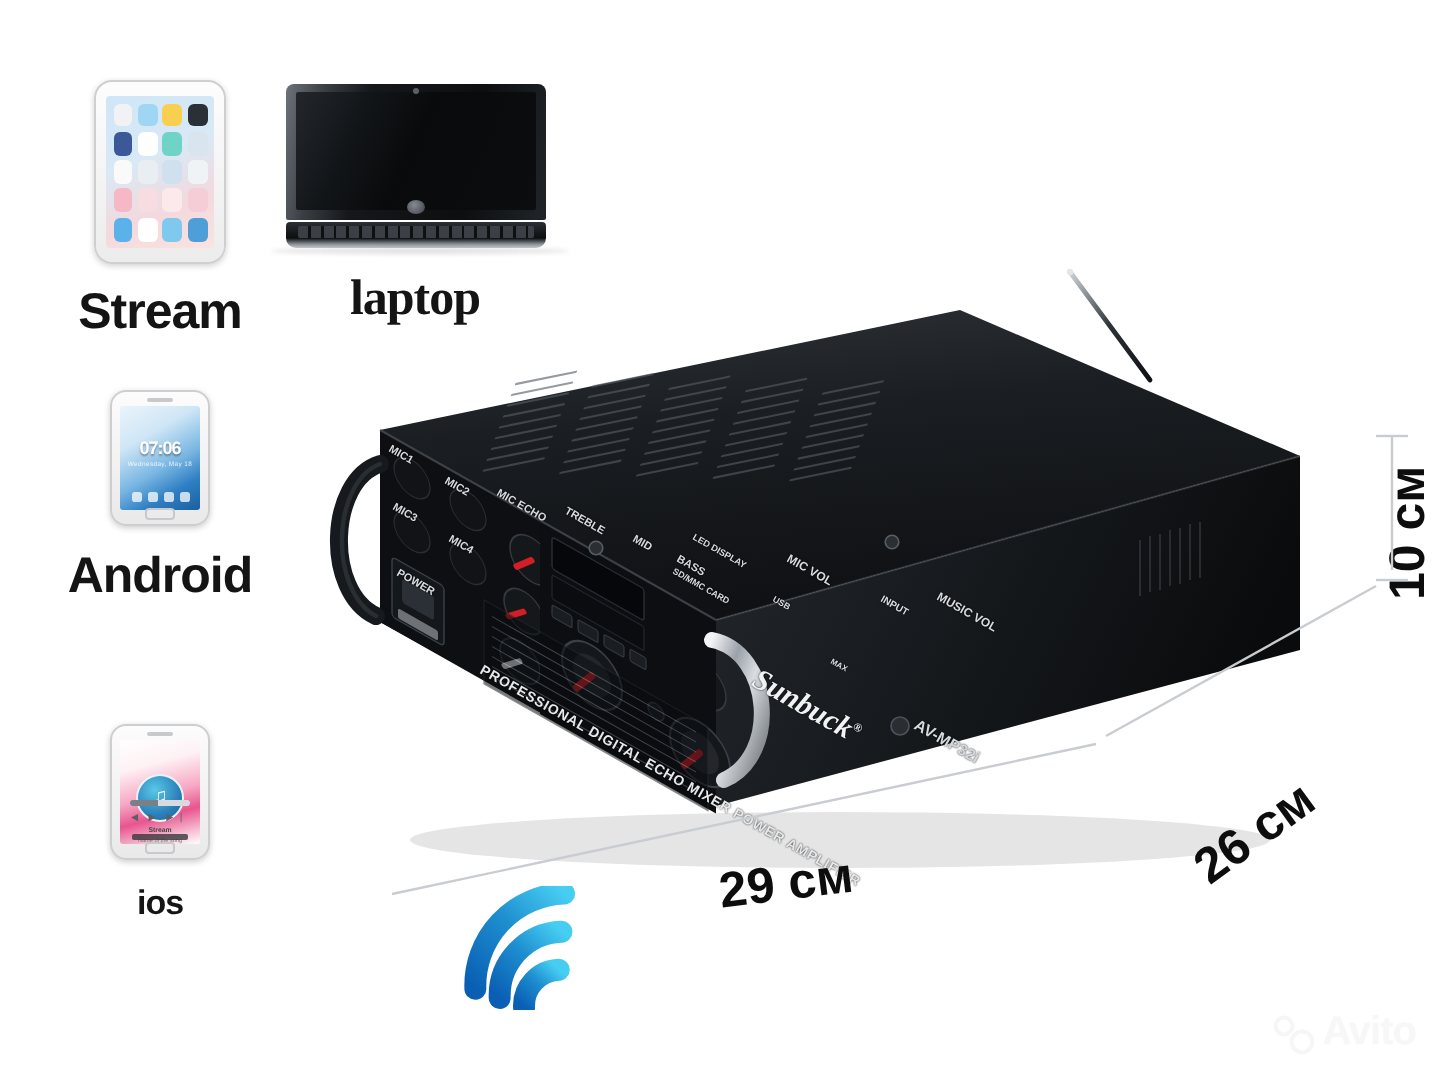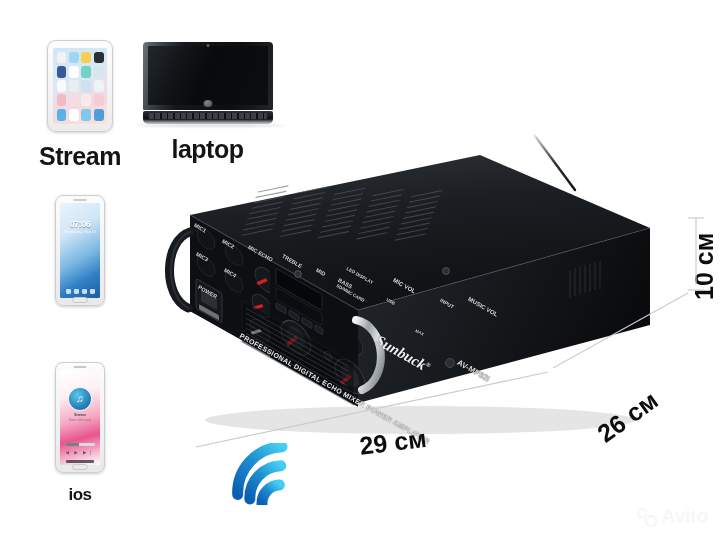--- a/index.html
+++ b/index.html
@@ -56,21 +56,21 @@
     position:relative;overflow:hidden;
   }
   .laptop-keys{position:absolute;top:2px;left:6px;right:6px;height:6px;
     background:repeating-linear-gradient(90deg,#3c4248 0 5px,#0d0f11 5px 6.4px);
     opacity:.95;border-radius:1px;}
   .laptop-foot{width:150px;height:3px;margin:0 auto;border-radius:50%;
     background:rgba(0,0,0,.12);filter:blur(1px);}
 
   
   .phone{
-    width:50px;height:111px;margin:0 auto;border-radius:8px;box-sizing:border-box;
+    width:50px;height:68px;margin:0 auto;border-radius:8px;box-sizing:border-box;
     background:linear-gradient(180deg,#fcfcfc,#e9e9ea);
     border:1px solid #cdced1;box-shadow:0 1px 3px rgba(0,0,0,.2);
     padding:7px 4px;position:relative;
   }
   .phone .earp{position:absolute;top:3.4px;left:50%;transform:translateX(-50%);
     width:13px;height:2px;border-radius:1px;background:#c8c9cc;}
   .phone .homeb{position:absolute;bottom:2px;left:50%;transform:translateX(-50%);
     width:13px;height:3.6px;border-radius:2px;border:1px solid #c8c9cc;}
   .phone-screen{width:100%;height:100%;border-radius:1.5px;overflow:hidden;position:relative;}
   .android-screen{
@@ -149,21 +149,21 @@
           <i style="background:#f5cdd6"></i>
         <i style="background:#59b3e8"></i>
           <i style="background:#ffffff"></i>
           <i style="background:#7fc9ef"></i>
           <i style="background:#4f9ed8"></i>
       </div>
     </div>
     <div class="caption" style="font-size:25px;margin-top:12px;">Stream</div>
   </div>
 
-  <div class="dev" style="left:135px;top:42px;width:145px;">
+  <div class="dev" style="left:135px;top:42px;width:145px;font-family:Liberation Serif, serif;">
     <div class="laptop">
       <div class="laptop-lid">
         <div class="laptop-cam"></div>
         <div class="laptop-screen"></div>
         <div class="laptop-logo"></div>
       </div>
       <div class="laptop-base">
         <div class="laptop-keys"></div>
       </div>
     </div>
@@ -179,20 +179,21 @@
         <div class="and-sub">Wednesday, May 18</div>
         <div class="and-dock">
             <i></i>
             <i></i>
             <i></i>
             <i></i>
           </div>
       </div>
       <div class="homeb"></div>
     </div>
+    <div class="caption" style="font-size:25px;margin-top:13px;">Android</div>
   </div>
 
   <div class="dev" style="left:32px;top:362px;width:96px;">
     <div class="phone">
       <div class="earp"></div>
       <div class="phone-screen ios-screen">
         <div class="ios-disc">♫</div>
         <div class="ios-t1">Stream</div>
         <div class="ios-t2">Name of the song</div>
         <div class="ios-bar">

